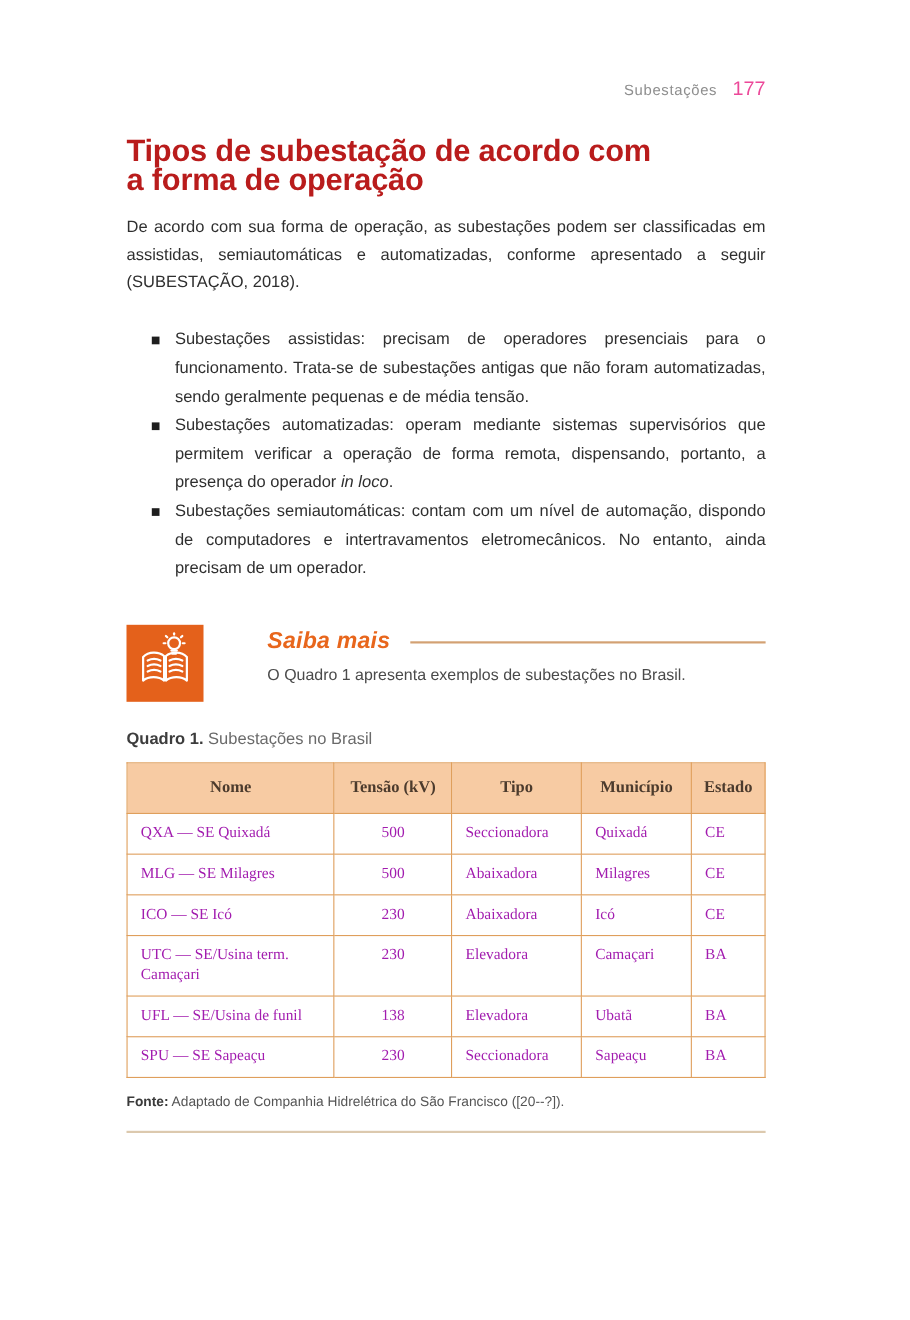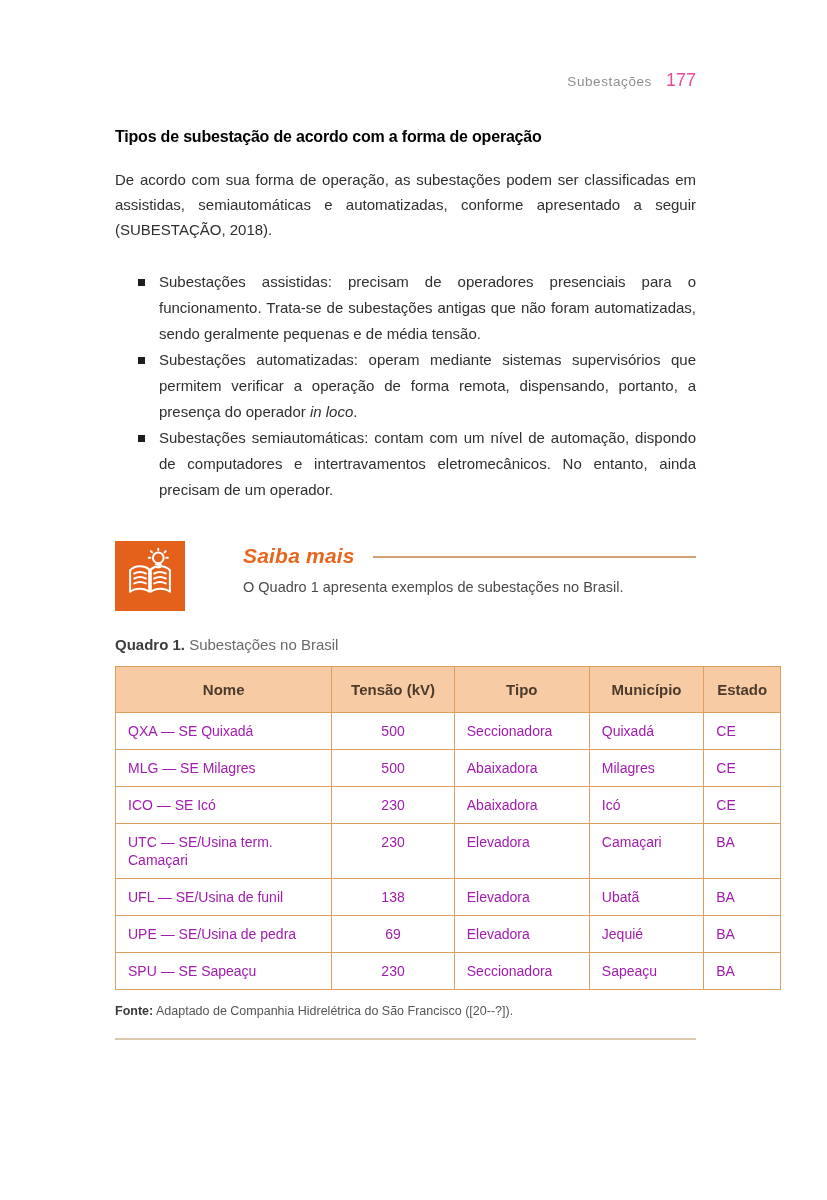--- a/index.html
+++ b/index.html
@@ -33,24 +33,24 @@
   .running-head .pagenum {
     font-size: 18px;
     font-weight: normal;
     color: #ec4899;
   }
 
   
   h1.page-title {
     margin-top: 32px;
     width: 498px;
-    font-size: 16px;
+    font-size: 28px;
     line-height: 27px;
     font-weight: bold;
-    color: #000000;
+    color: #b91c1c;
     letter-spacing: -0.2px;
   }
 
   
   p.intro {
     margin-top: 17px;
     font-size: 15px;
     line-height: 25px;
     text-align: justify;
     color: #2f2f2f;
@@ -119,22 +119,23 @@
   .caption {
     margin-top: 25px;
     font-size: 15px;
   }
   .caption .cap-label { font-weight: bold; color: #3c3c3c; }
   .caption .cap-text { color: #6a6a6a; }
 
   
   table.quadro {
     margin-top: 13px;
-    width: 666px;
+    width: 581px;
     border-collapse: collapse;
+    font-family: Liberation Serif, serif;
   }
   table.quadro th, table.quadro td {
     border: 1px solid #df9f5c;
   }
   table.quadro th {
     background: #f7cba3;
     font-size: 15px;
     font-weight: bold;
     color: #4c3b2d;
     text-align: center;
@@ -285,27 +286,20 @@
         <td>BA</td>
       </tr>
       <tr>
         <td>UFL — SE/Usina de funil</td>
         <td class="num">138</td>
         <td>Elevadora</td>
         <td>Ubatã</td>
         <td>BA</td>
       </tr>
       <tr>
-        <td>UPE — SE/Usina de pedra</td>
-        <td class="num">69</td>
-        <td>Elevadora</td>
-        <td>Jequié</td>
-        <td>BA</td>
-      </tr>
-      <tr>
         <td>SPU — SE Sapeaçu</td>
         <td class="num">230</td>
         <td>Seccionadora</td>
         <td>Sapeaçu</td>
         <td>BA</td>
       </tr>
     </tbody>
   </table>
 
   <div class="fonte">

